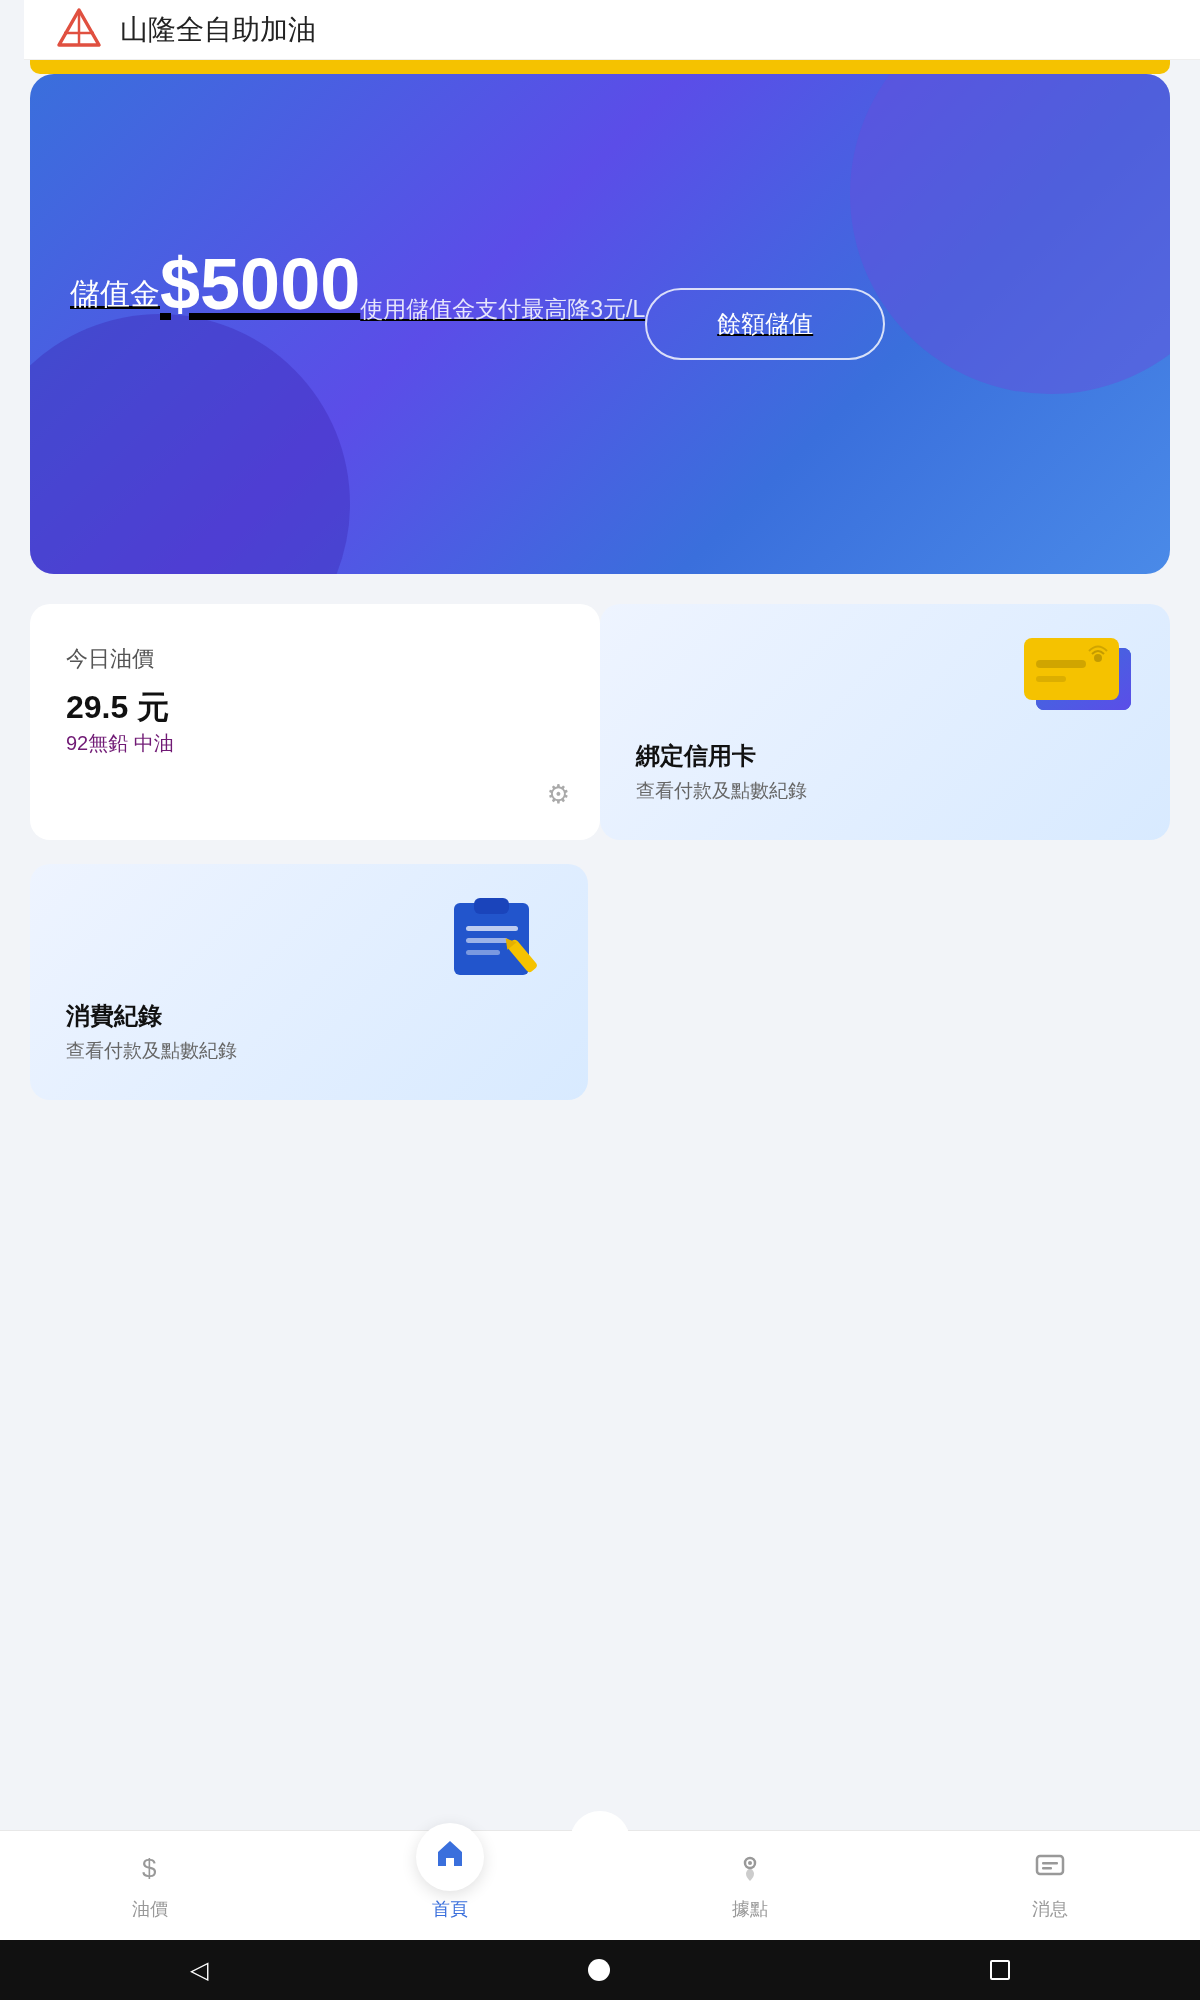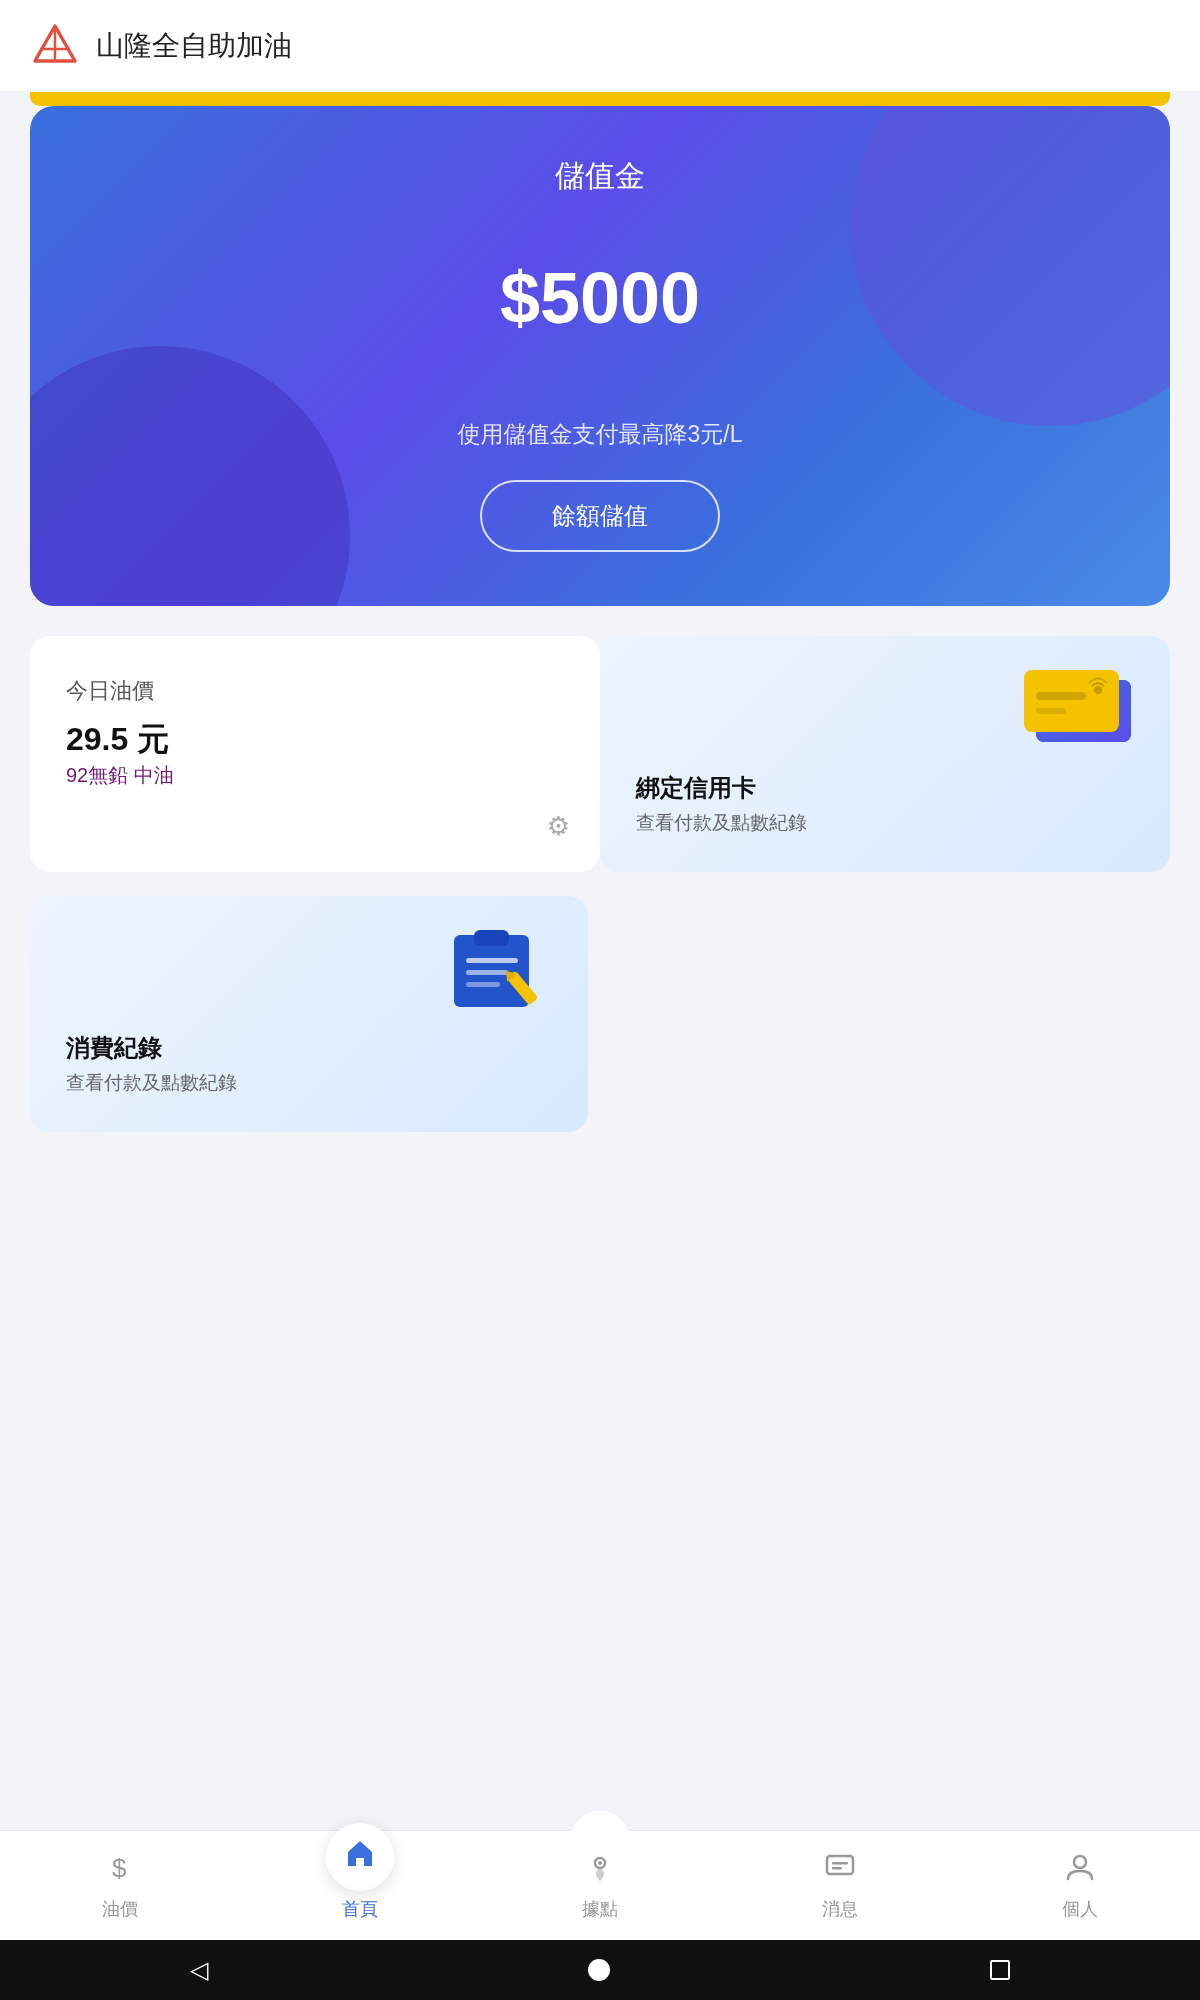--- a/index.html
+++ b/index.html
@@ -9,28 +9,29 @@
       width: 1200px;
       min-height: 2000px;
       display: flex;
       flex-direction: column;
       position: relative;
     }
 
     
     .header {
       background: #fff;
-      height: 92px;
+      height: 60px;
       display: flex;
       align-items: center;
       padding: 0 30px;
       gap: 16px;
       border-bottom: 1px solid #eee;
       position: relative;
       z-index: 10;
+      margin-left: 24px;
     }
     .header-icon {
       width: 50px;
       height: 50px;
     }
     .header-title {
       font-size: 28px;
       color: #222;
       font-weight: 500;
     }
@@ -50,25 +51,26 @@
       padding: 0 30px 20px 30px;
     }
 
     
     .blue-card {
       background: linear-gradient(135deg, #3a6fdc 0%, #5b4de8 40%, #3a6fdc 70%, #4a8ae8 100%);
       border-radius: 24px;
       padding: 50px 40px 50px 40px;
       margin-top: 0;
       display: flex;
-      flex-direction: column;
+      flex-direction: row;
       align-items: center;
       position: relative;
       overflow: hidden;
       min-height: 500px;
+      text-decoration: underline;
     }
     .blue-card::before {
       content: '';
       position: absolute;
       top: -80px;
       right: -80px;
       width: 400px;
       height: 400px;
       background: rgba(100, 80, 220, 0.5);
       border-radius: 50%;
@@ -394,28 +396,19 @@
     <span class="nav-icon">
       <svg width="32" height="32" viewBox="0 0 32 32" fill="none">
         <rect x="3" y="5" width="26" height="18" rx="3" stroke="#999" stroke-width="2.5" fill="none"></rect>
         <rect x="8" y="11" width="16" height="2.5" rx="1" fill="#999"></rect>
         <rect x="8" y="16" width="10" height="2.5" rx="1" fill="#999"></rect>
       </svg>
     </span>
     <span class="nav-label">消息</span>
   </div>
 
-  <div class="nav-item">
-    <span class="nav-icon">
-      <svg width="32" height="32" viewBox="0 0 32 32" fill="none">
-        <circle cx="16" cy="11" r="6" stroke="#999" stroke-width="2.5" fill="none"></circle>
-        <path d="M4 28 Q4 20 16 20 Q28 20 28 28" stroke="#999" stroke-width="2.5" fill="none" stroke-linecap="round"></path>
-      </svg>
-    </span>
-    <span class="nav-label">個人</span>
-  </div>
 </div>
 
 <div class="system-nav">
   <span class="sys-btn">◁</span>
   <span class="sys-btn" style="width:22px; height:22px; border-radius:50%; background:#fff; display:inline-block;"></span>
   <span class="sys-btn" style="width:20px; height:20px; border:2px solid #fff; display:inline-block; border-radius:2px;"></span>
 </div>
 
 </body></html>

